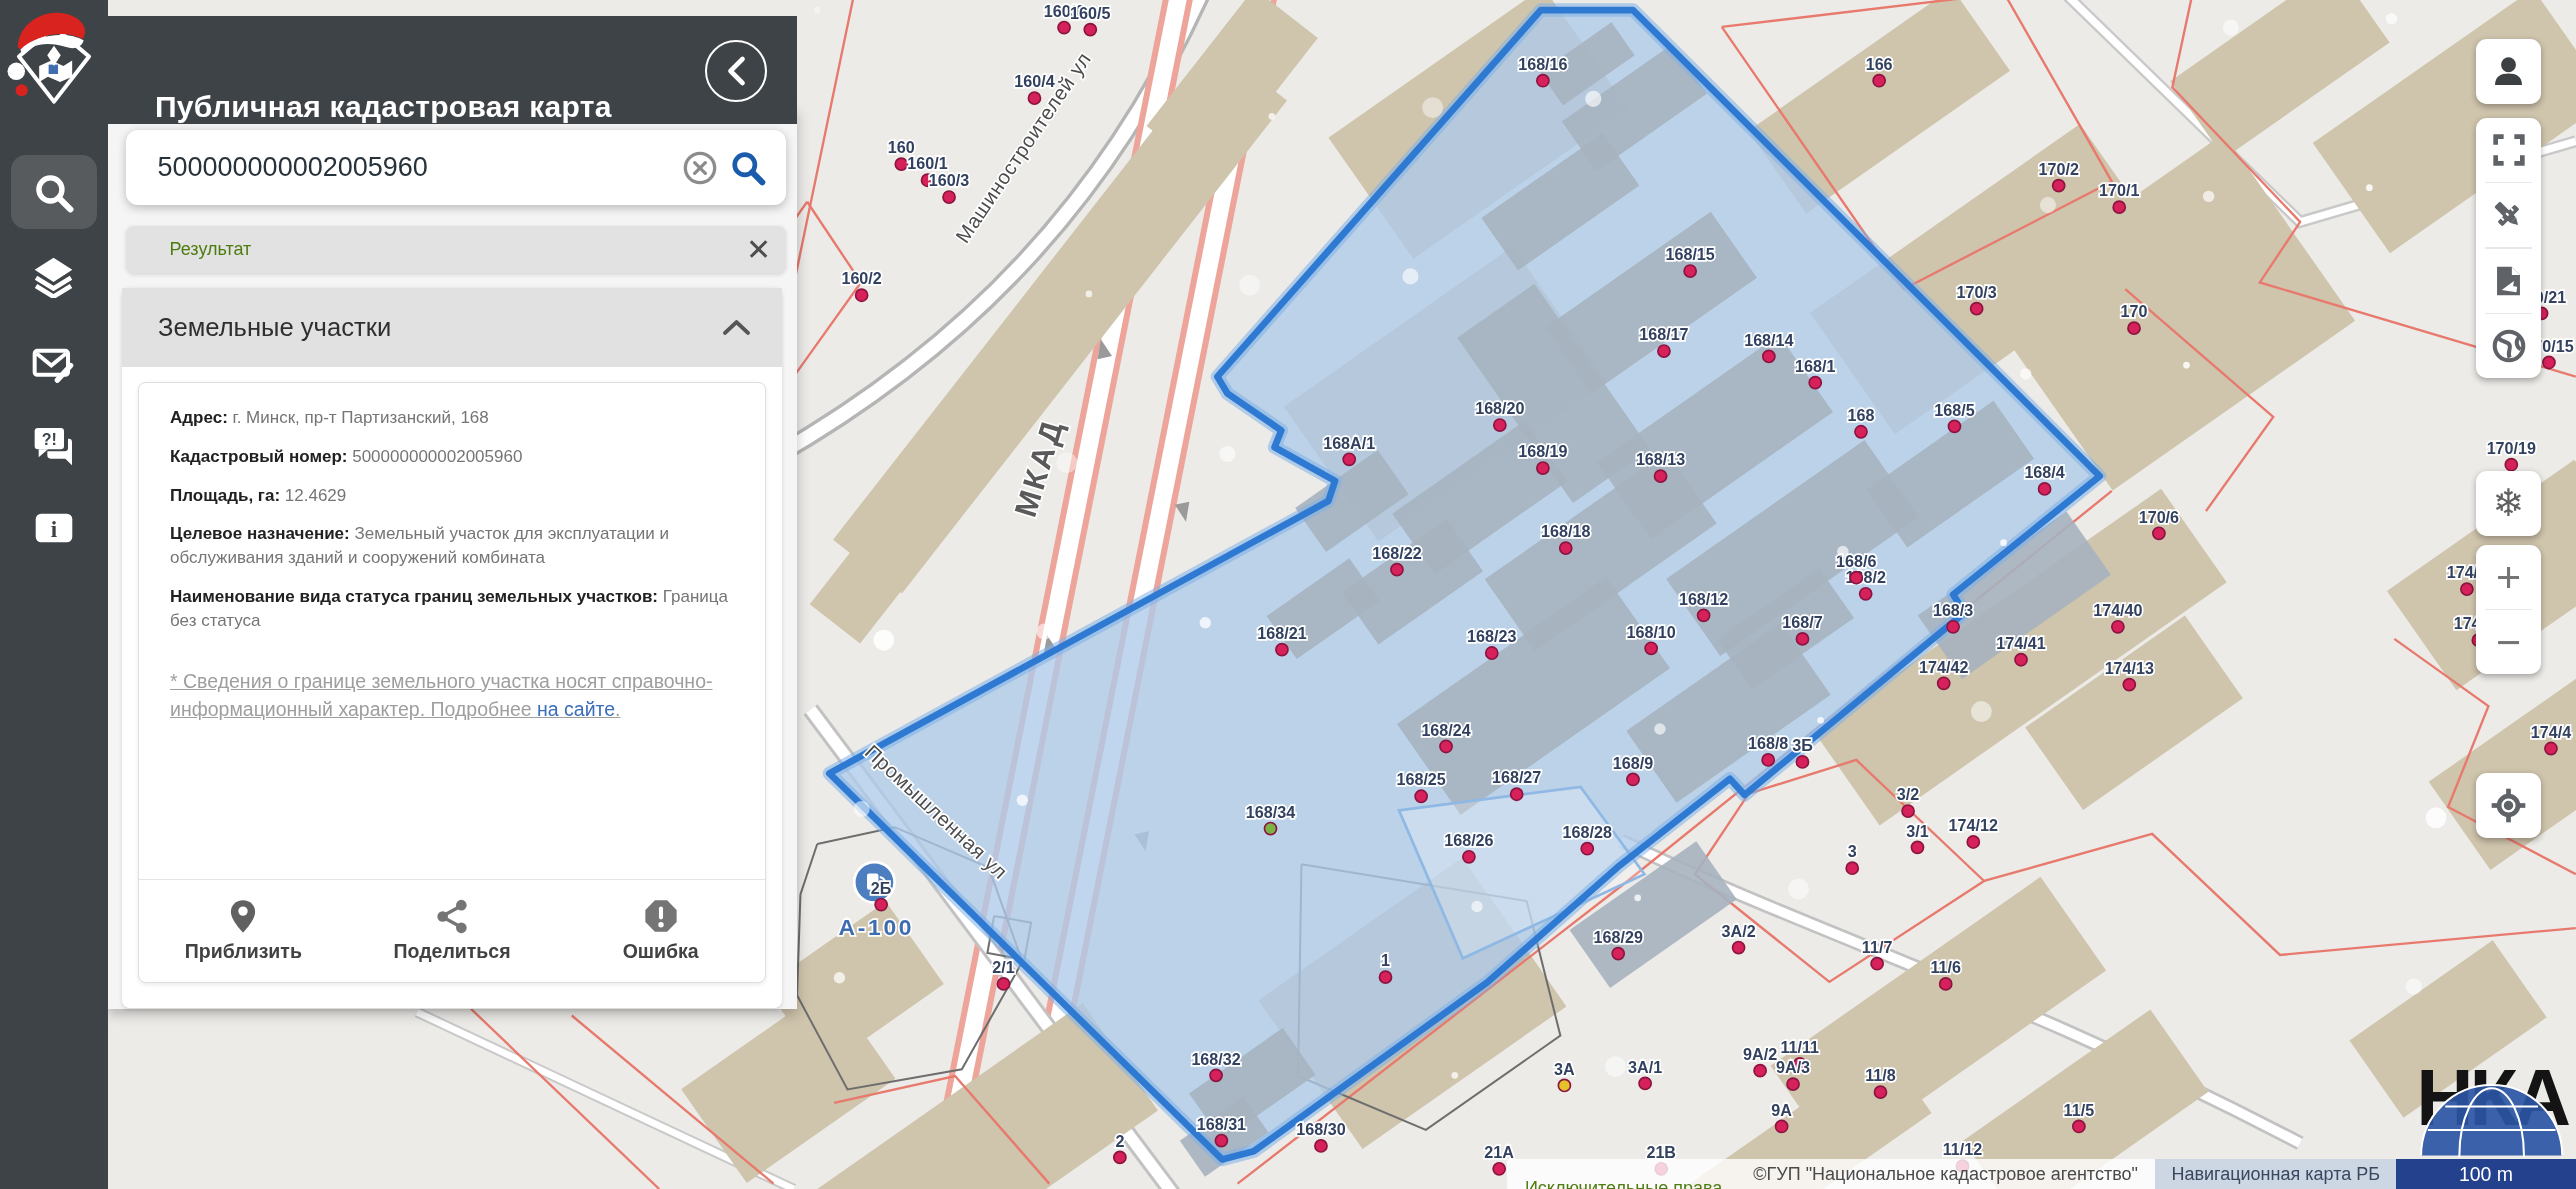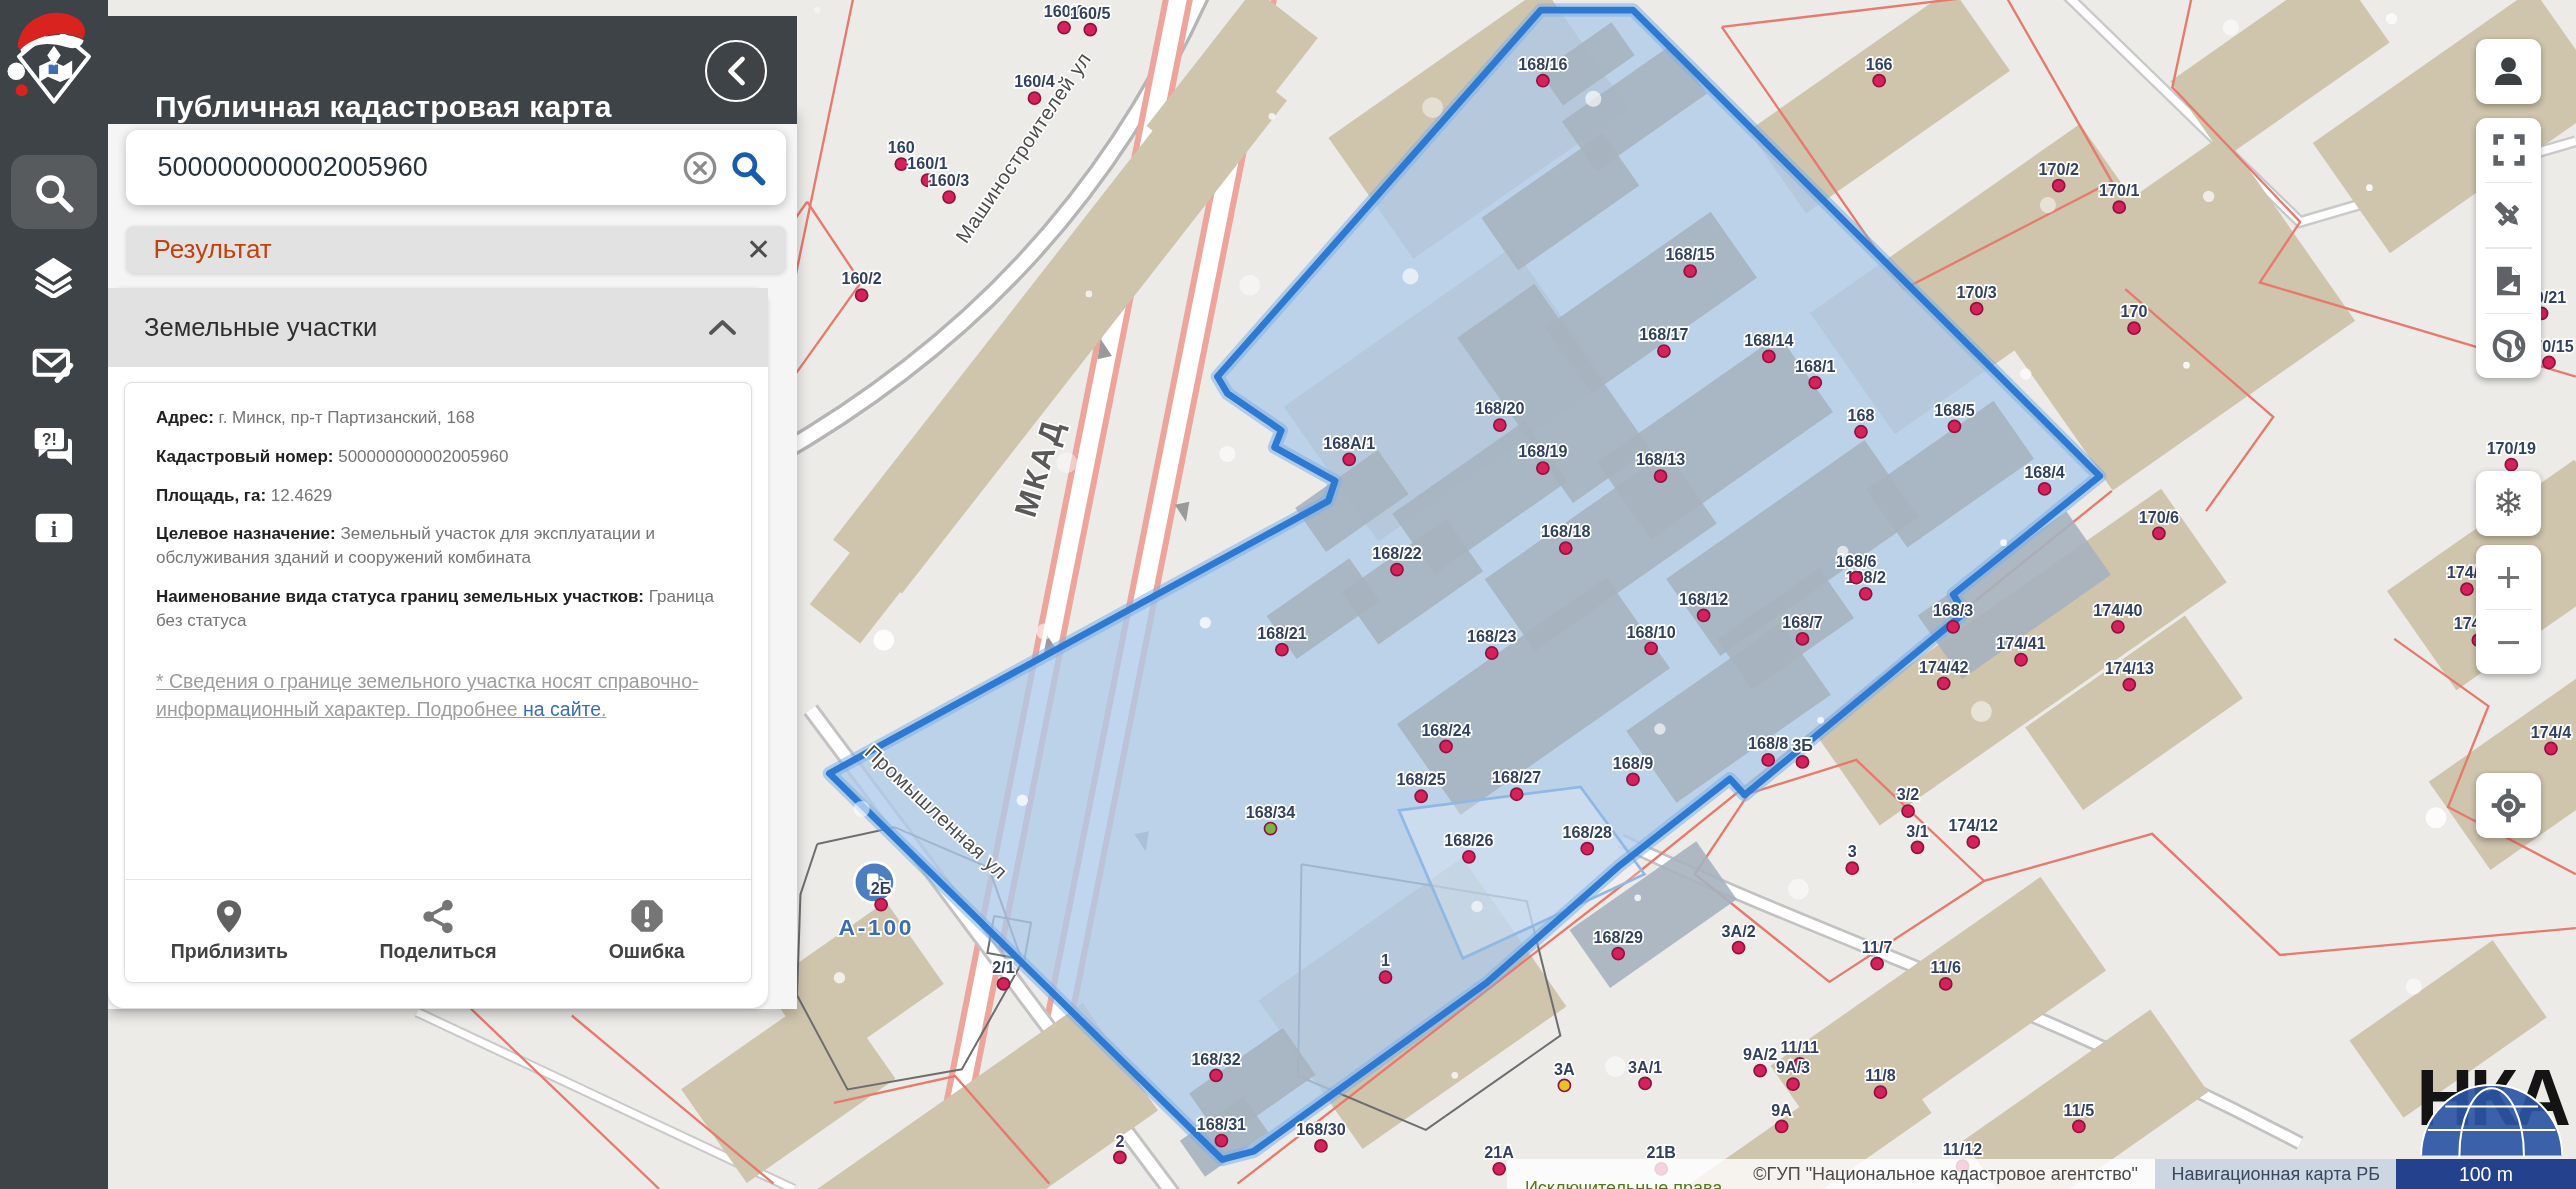--- a/index.html
+++ b/index.html
@@ -20,24 +20,24 @@
   #page-title{color:#fff;font-size:30px;font-weight:700;margin-left:47px;letter-spacing:0.3px;}
   #collapse-btn{position:absolute;right:30px;top:24px;width:58px;height:58px;border-radius:50%;border:2.7px solid #fff;background:transparent;display:flex;align-items:center;justify-content:center;cursor:pointer;}
 
   
   #panel{position:absolute;left:108px;top:108px;width:689px;height:901px;background:#f5f5f5;z-index:30;box-shadow:0 5.4px 12px rgba(0,0,0,.25);}
   #search-card{position:absolute;left:17.5px;top:22px;width:660px;height:75px;background:#fff;border-radius:12px;box-shadow:0 2.7px 9.4px rgba(0,0,0,.24);display:flex;align-items:center;}
   #search-input{border:none;outline:none;font-family:"Liberation Sans",sans-serif;font-size:27px;color:#28323a;margin-left:30px;flex:1;background:transparent;}
   .search-icon-btn{width:47px;height:47px;display:flex;align-items:center;justify-content:center;cursor:pointer;flex:0 0 auto;}
 
   #result-bar{position:absolute;left:17.5px;top:118px;width:660px;height:47px;background:#e2e2e2;border-radius:8px;display:flex;align-items:center;box-shadow:0 1.3px 4px rgba(0,0,0,.12);}
-  #result-bar-title{font-size:26px;color:#c2410c;margin-left:28px;flex:1;}
+  #result-bar-title{font-size:18px;color:#4d7c0f;margin-left:44px;flex:1;}
   #result-close{width:54px;height:40px;display:flex;align-items:center;justify-content:center;font-size:30px;color:#4d4d4d;cursor:pointer;}
 
-  #results-card{position:absolute;left:0;top:180px;width:660px;height:720px;background:#fff;border-radius:16px;box-shadow:0 1.3px 5.4px rgba(0,0,0,.14);}
+  #results-card{position:absolute;left:14px;top:180px;width:660px;height:720px;background:#fff;border-radius:8px;box-shadow:0 1.3px 5.4px rgba(0,0,0,.14);}
   #section-header{height:79px;background:#e1e1e1;display:flex;align-items:center;}
   #section-title{font-size:25.6px;color:#2f2f2f;margin-left:36px;flex:1;}
   #section-chevron{margin-right:30px;cursor:pointer;}
 
   #detail-card{position:absolute;left:16px;top:94px;width:626px;height:599px;background:#fff;border:1.3px solid #dedede;border-radius:8px;box-shadow:0 1.3px 4px rgba(0,0,0,.08);display:flex;flex-direction:column;overflow:hidden;}
   #fields{padding:23px 31px 0 31px;}
   #fields p{margin:0 0 15px 0;font-size:17px;line-height:1.40;color:#757575;}
   #fields p b{color:#212121;}
   #footnote{padding:19px 31px 20px 31px;font-size:19.5px;line-height:1.45;color:#9e9e9e;flex:1;text-decoration:underline;}
   #footnote a{color:#3b6db8;text-decoration:none;cursor:pointer;}

